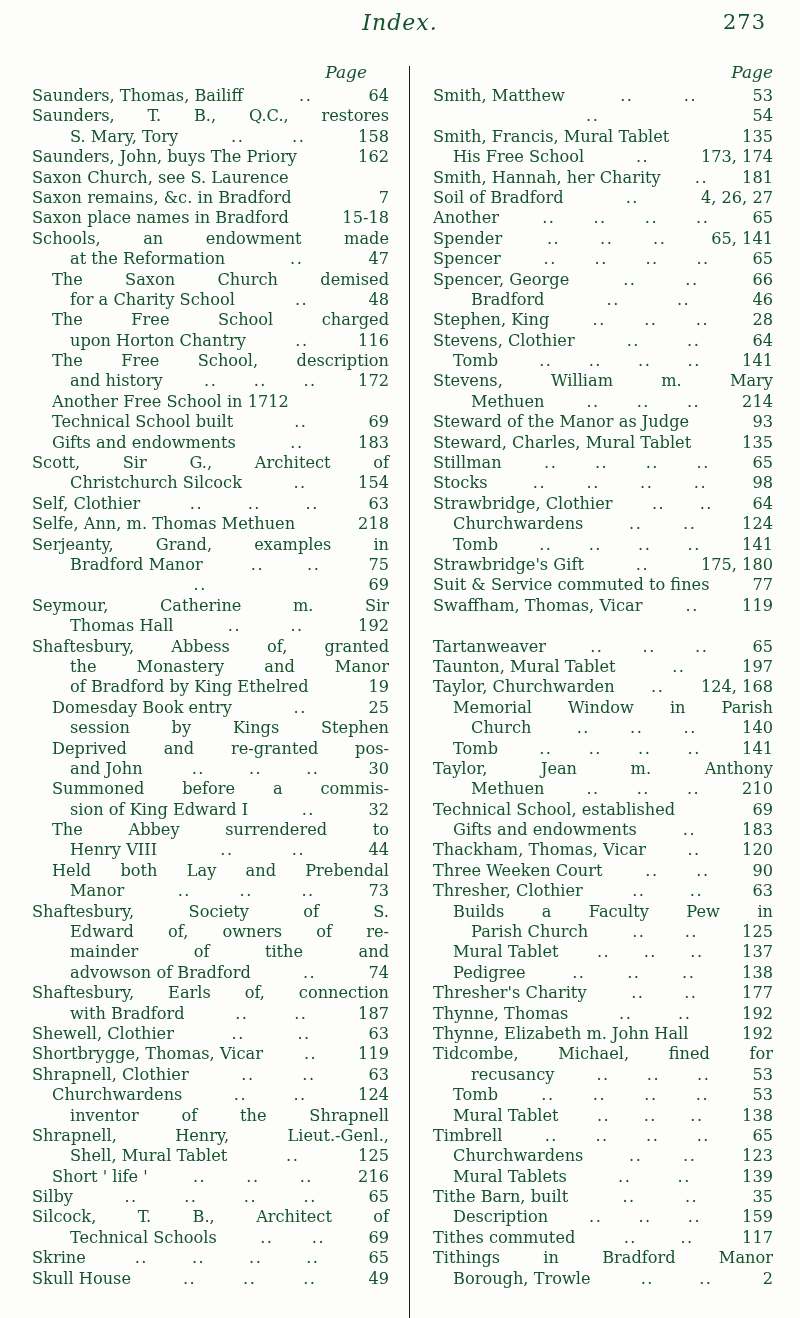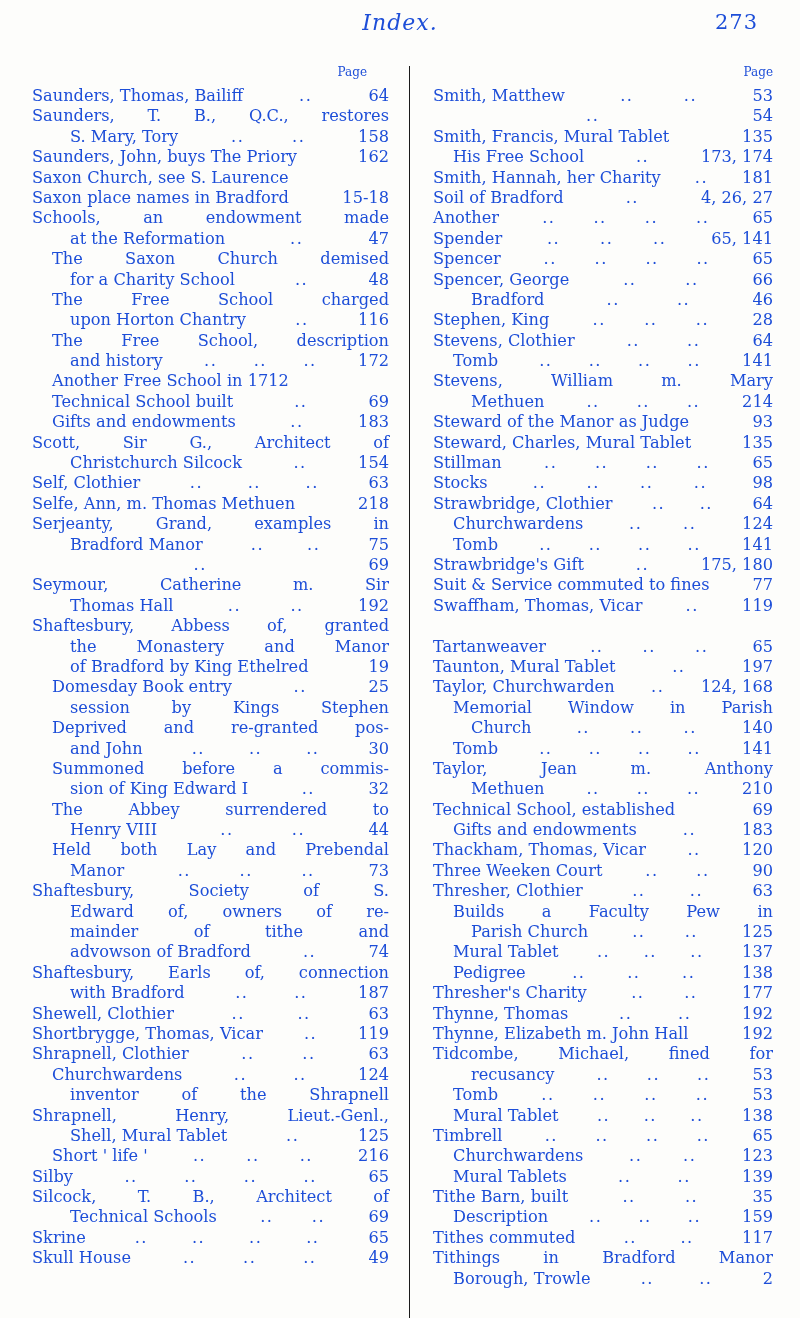--- a/index.html
+++ b/index.html
@@ -1,36 +1,36 @@
 <!DOCTYPE html>
 <html><head>
 <meta charset="utf-8">
 <style>
   html,body{margin:0;padding:0;background:#ffffff;}
   .page{
     position:relative;width:800px;height:1318px;margin:0 auto;
-    background:#fdfdfb;color:#1d4ed8;
+    background:#fdfdfb;color:#14532d;
     font-family:"DejaVu Serif","Liberation Serif",serif;
     overflow:hidden;
   }
   .running-title{
     position:absolute;top:10px;left:0;width:800px;text-align:center;
     font-style:italic;font-size:22px;letter-spacing:1px;
   }
   .folio{
-    position:absolute;top:10px;right:42px;font-size:21px;letter-spacing:1px;
+    position:absolute;top:10px;right:34px;font-size:21px;letter-spacing:1px;
   }
   .divider{
     position:absolute;left:409px;top:66px;width:1px;height:1252px;background:#1b1b1b;
   }
   .col{position:absolute;top:60px;}
   .col-left{left:32px;width:357px;}
   .col-right{left:433px;width:340px;}
   .pagelab{
-    text-align:right;font-size:12px;height:26px;line-height:24px;
+    text-align:right;font-style:italic;font-size:17px;height:26px;line-height:24px;
   }
   .col-left .pagelab{padding-right:22px;}
   .line{
     display:flex;align-items:baseline;height:20.4px;line-height:20.4px;
     font-size:16.2px;
   }
   .line .t{white-space:pre;}
   .line .pg{white-space:pre;text-align:right;}
   .i1{padding-left:20px;justify-content:space-between;}
   .i2{padding-left:38px;}
@@ -74,20 +74,25 @@
         <span class="t">Saunders, John, buys The Priory</span>
         <span class="dots"></span>
         <span class="pg">162</span>
       </div>
       <div class="line i0">
         <span class="t">Saxon Church, see S. Laurence</span>
         <span class="dots"></span>
         <span class="pg"></span>
       </div>
       <div class="line i0">
+        <span class="t">Saxon remains, &amp;c. in Bradford</span>
+        <span class="dots"></span>
+        <span class="pg">7</span>
+      </div>
+      <div class="line i0">
         <span class="t">Saxon place names in Bradford</span>
         <span class="dots"></span>
         <span class="pg">15-18</span>
       </div>
       <div class="line i0 j">
         <span class="t">Schools, an endowment made</span>
       </div>
       <div class="line i2">
         <span class="t">at the Reformation</span>
         <span class="dots">

